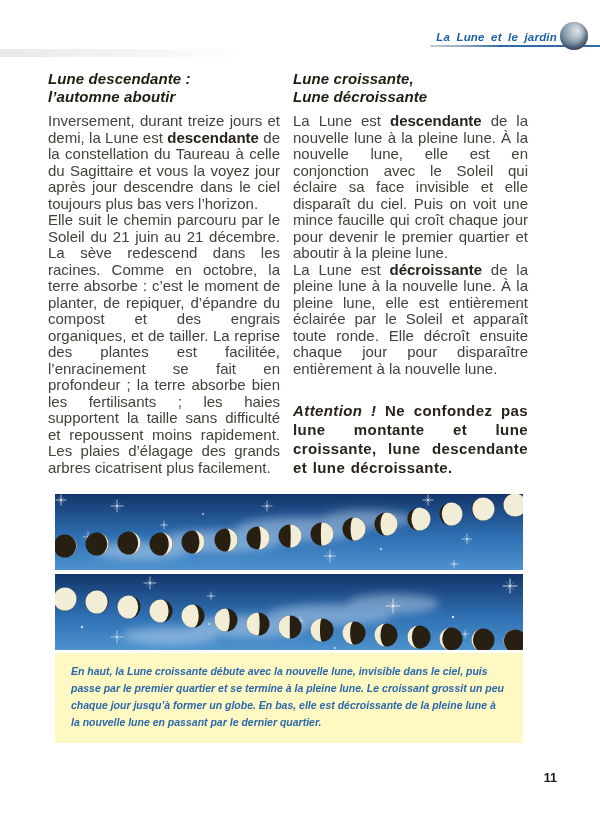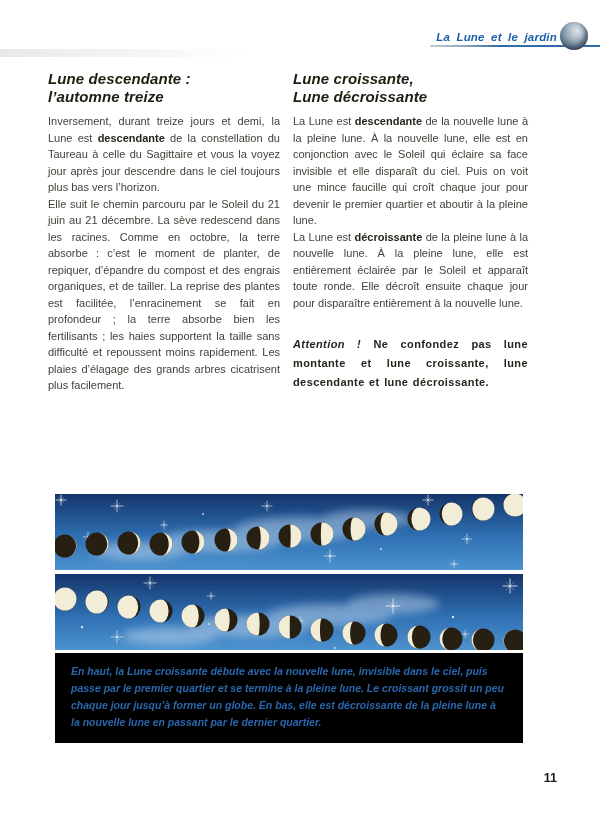--- a/index.html
+++ b/index.html
@@ -16,51 +16,51 @@
   .header-moon{position:absolute;top:22px;left:560px;width:28px;height:28px;border-radius:50%;
     background:radial-gradient(circle at 62% 30%, #dde3e8 0%, #b3c1cd 28%, #8499ac 52%, #5a6f84 74%, #364b61 100%);
     box-shadow:inset -3px -3px 5px rgba(20,35,55,.55);}
 
   
   .columns{position:absolute;top:70px;left:48px;width:480px;display:flex;gap:13px;}
   .col{width:232px;}
   .col.right{width:235px;}
   h2{margin:0 0 7px 0;font-size:15px;line-height:18px;font-weight:bold;font-style:italic;
      color:#201c10;letter-spacing:.1px;}
-  .col p{margin:0;font-size:11px;line-height:16.5px;text-align:justify;color:#45413a;}
+  .col p{margin:0;font-size:15px;line-height:16.5px;text-align:justify;color:#45413a;}
   .col p b{color:#28241b;}
   .gap-small{margin-top:17px !important;}
   .attention{margin-top:24px !important;font-weight:bold;line-height:19px !important;
      letter-spacing:.4px;word-spacing:1px;color:#28241b !important;}
   .attention .att-lead{font-style:italic;}
 
   
   .figure{position:absolute;top:494px;left:55px;width:468px;margin:0;}
   .panel{width:468px;height:76px;margin-bottom:4px;overflow:hidden;}
   .panel svg{display:block;}
-  figcaption{margin-top:-1px;background:#000000;padding:10px 16px 12px 16px;
+  figcaption{margin-top:-1px;background:#fef9c3;padding:10px 16px 12px 16px;
      font-size:10.5px;line-height:17px;font-weight:bold;font-style:italic;color:#2a67ad;}
 
   
   .page-number{position:absolute;top:771px;right:43px;font-size:12.5px;font-weight:bold;color:#1c1a12;}
 </style>
 </head>
 <body>
 
 <div class="page">
 
   <div class="top-shade"></div>
   <div class="header-rule"></div>
   <div class="header-title">La Lune et le jardin</div>
   <div class="header-moon"></div>
 
   <main class="columns">
 
     <section class="col">
-      <h2><span>Lune descendante :</span><br><span>l’automne treize</span></h2>
+      <h2><span>Lune descendante :</span><br><span>l’automne aboutir</span></h2>
       <p><span>Inversement, durant treize jours et demi, la Lune est </span><b>descendante</b><span> de la constellation du Taureau à celle du Sagittaire et vous la voyez jour après jour descendre dans le ciel toujours plus bas vers l’horizon.</span></p>
       <p>Elle suit le chemin parcouru par le Soleil du 21 juin au 21 décembre. La sève redescend dans les racines. Comme en octobre, la terre absorbe : c’est le moment de planter, de repiquer, d’épandre du compost et des engrais organiques, et de tailler. La reprise des plantes est facilitée, l’enracinement se fait en profondeur ; la terre absorbe bien les fertilisants ; les haies supportent la taille sans difficulté et repoussent moins rapidement. Les plaies d’élagage des grands arbres cicatrisent plus facilement.</p>
     </section>
 
     <section class="col right">
       <h2><span>Lune croissante,</span><br><span>Lune décroissante</span></h2>
       <p><span>La Lune est </span><b>descendante</b><span> de la nouvelle lune à la pleine lune. À la nouvelle lune, elle est en conjonction avec le Soleil qui éclaire sa face invisible et elle disparaît du ciel. Puis on voit une mince faucille qui croît chaque jour pour devenir le premier quartier et aboutir à la pleine lune.</span></p>
       <p><span>La Lune est </span><b>décroissante</b><span> de la pleine lune à la nouvelle lune. À la pleine lune, elle est entièrement éclairée par le Soleil et apparaît toute ronde. Elle décroît ensuite chaque jour pour disparaître entièrement à la nouvelle lune.</span></p>
       <p class="attention"><span class="att-lead">Attention !</span><span> Ne confondez pas lune montante et lune croissante, lune descendante et lune décroissante.</span></p>
     </section>

